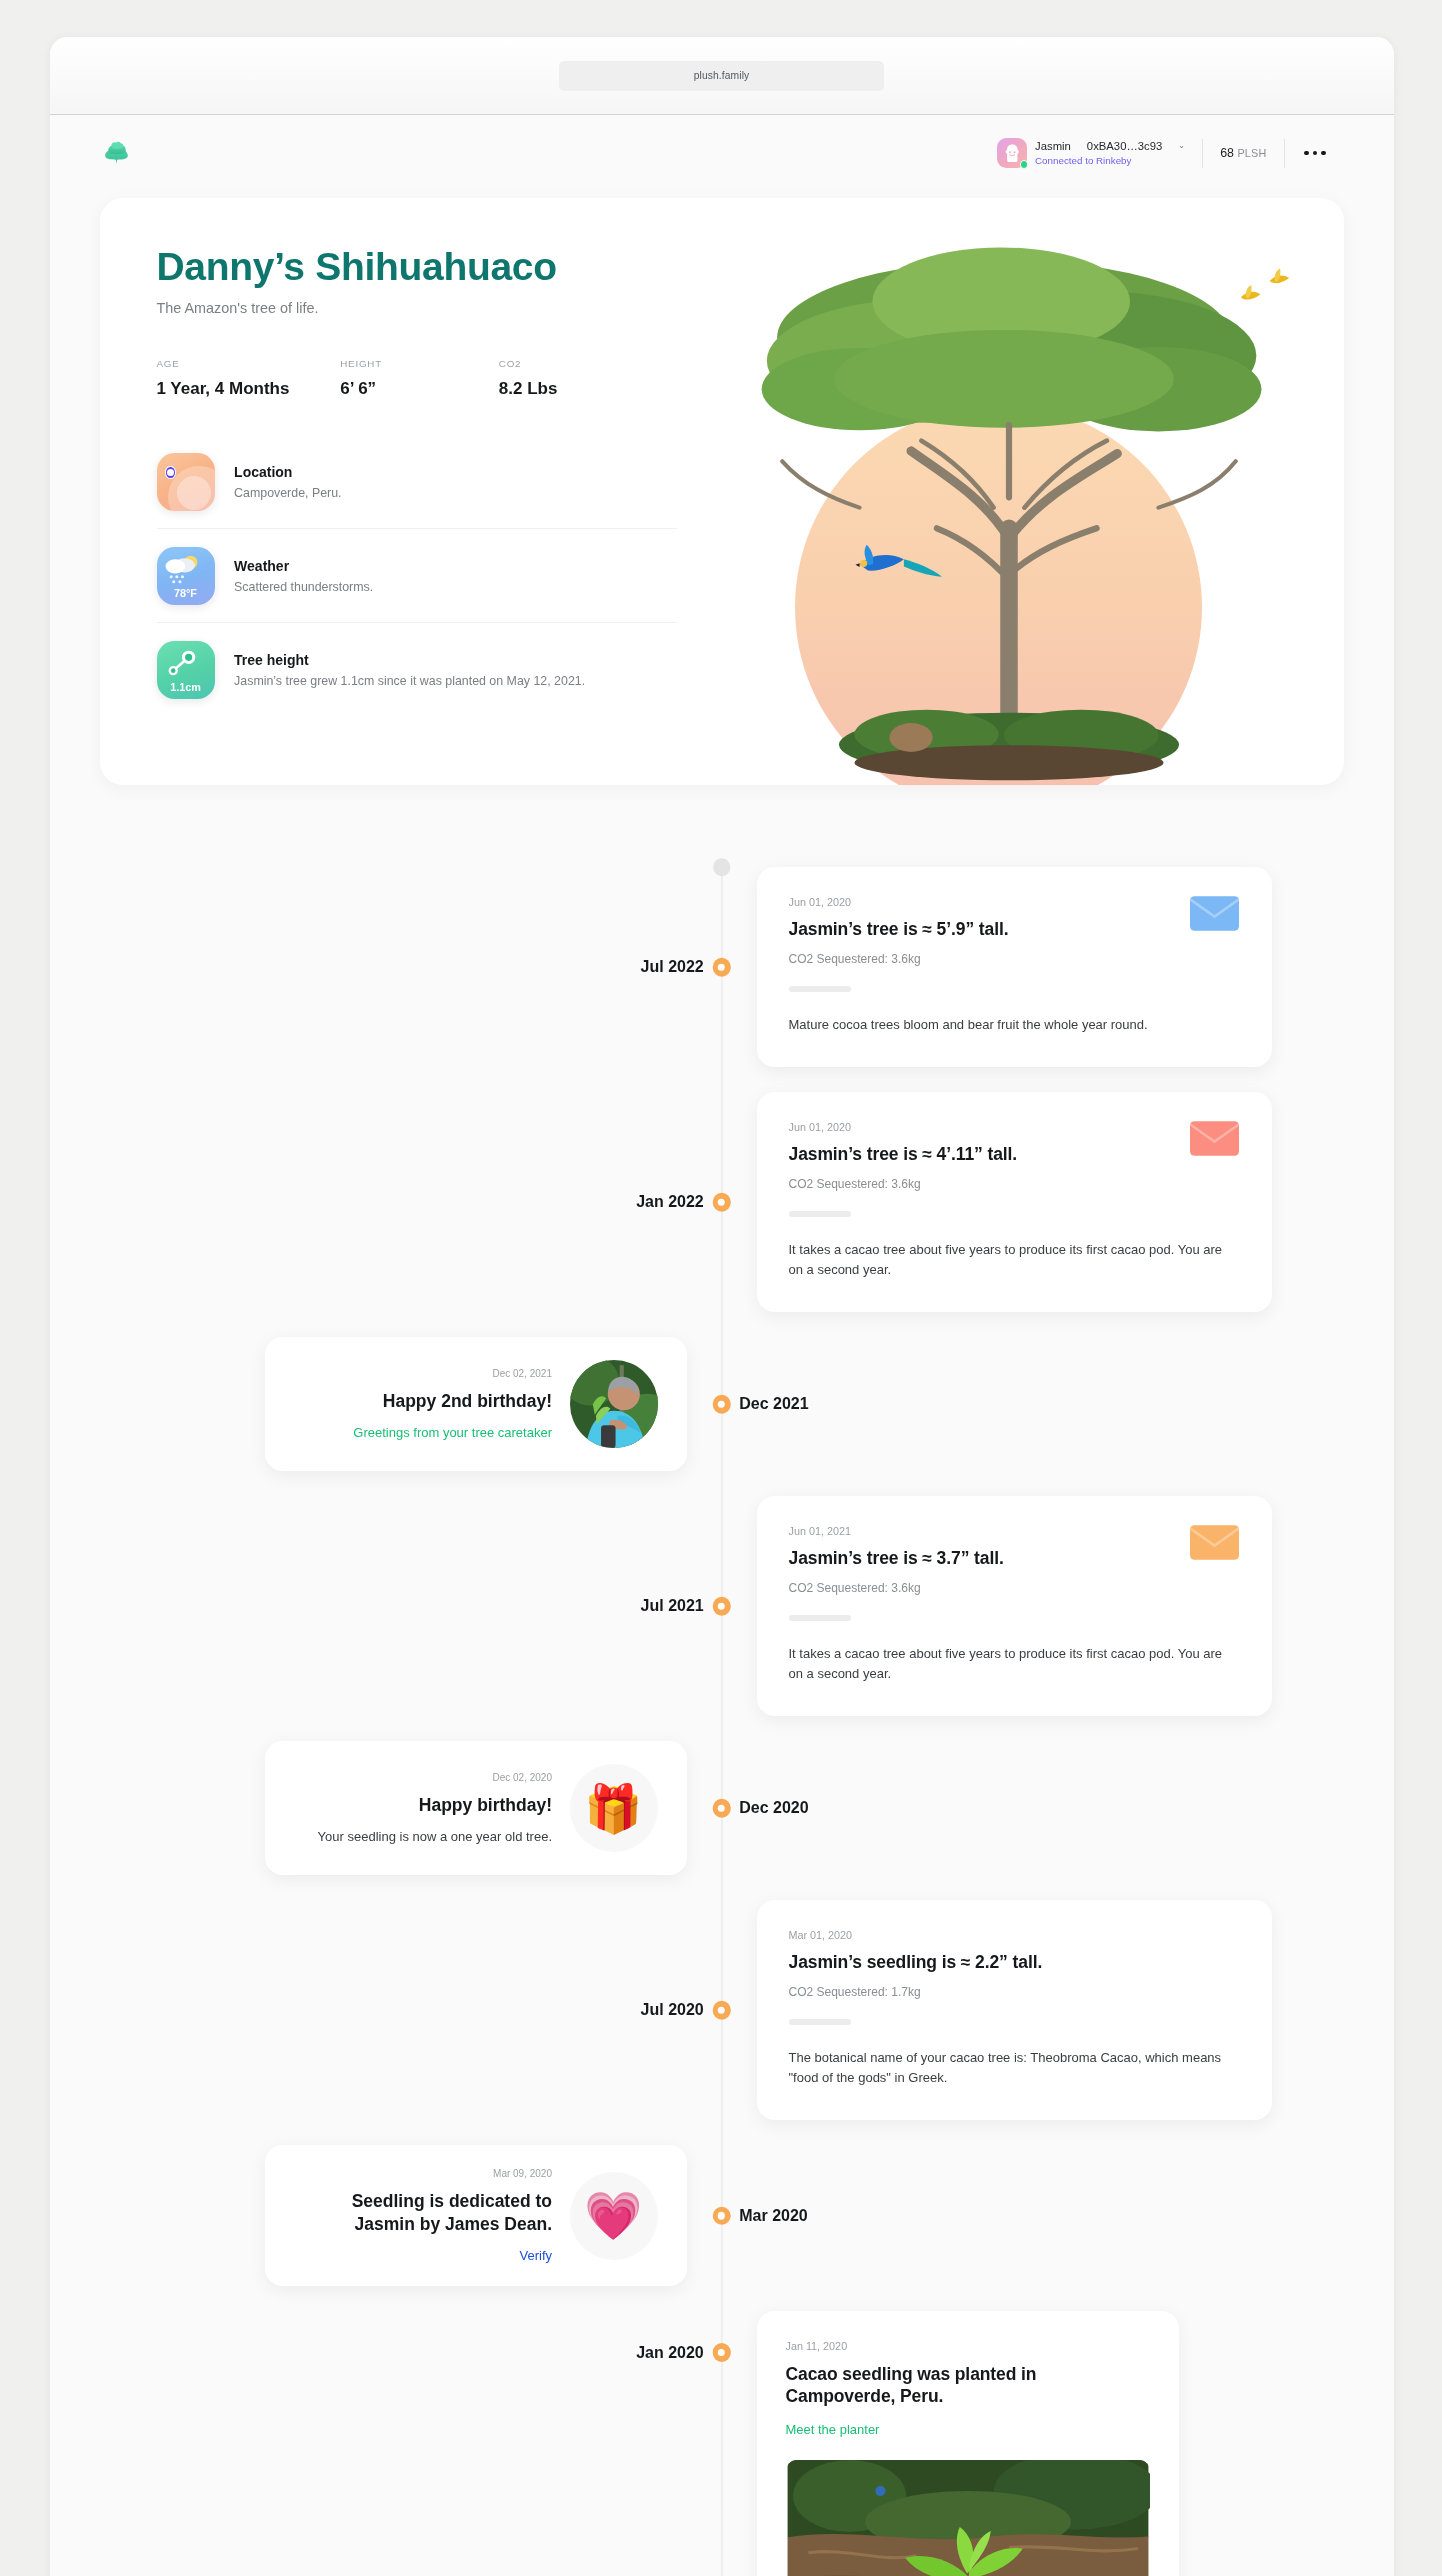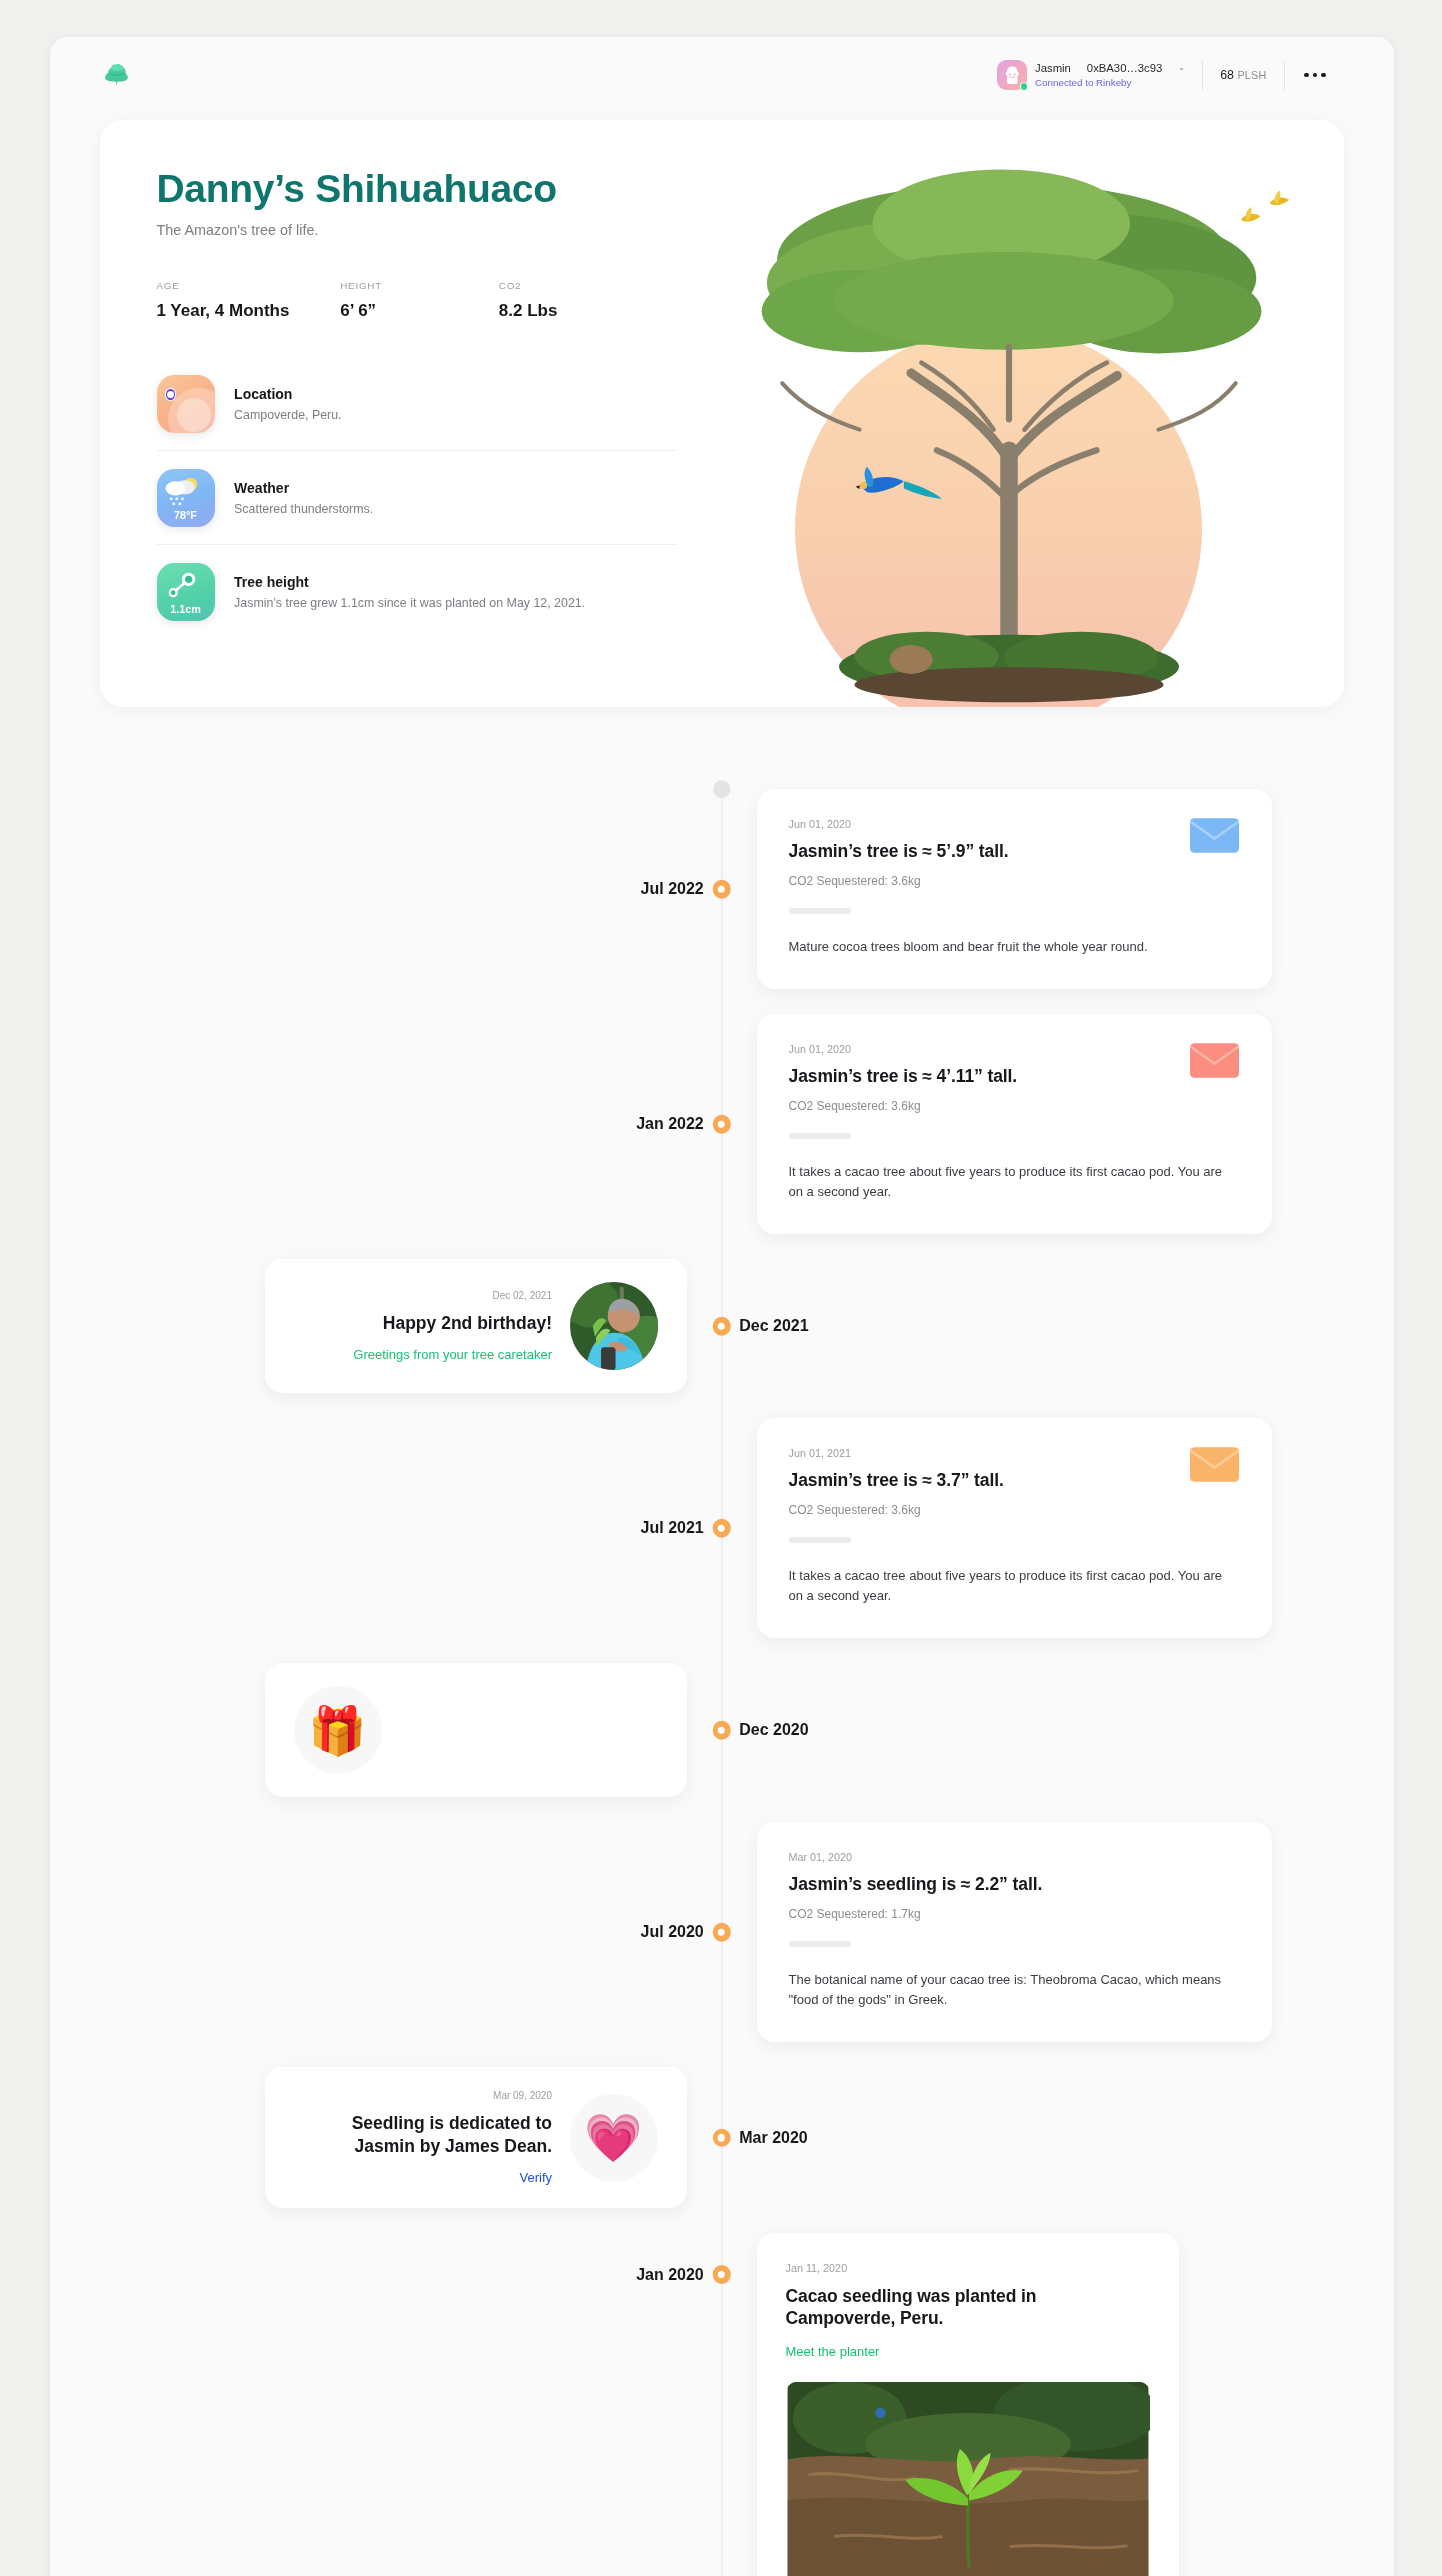--- a/index.html
+++ b/index.html
@@ -208,20 +208,25 @@
   .photo-card { margin-left: calc(50% + 35px); width: 422px; padding: 29px 29px 32px 29px; }
   .pc-link { margin-top: 14.4px; font-size: 13px; color:#17bf73; }
   .pc-photo { margin-top: 23px; width: 100%; height: 206px; border-radius: 11.3px; overflow:hidden; position:relative; }
 </style>
 </head>
 <body>
 
 <div class="page-wrap">
   <div class="browser">
 
+    <div class="chrome-bar">
+      <div class="url-pill">
+        <span>plush.family</span>
+      </div>
+    </div>
 
     <div class="app">
 
       <div class="topnav">
         <div class="logo-mark">
           <svg viewBox="0 0 64 64">
             <defs>
               <linearGradient id="lg" x1="0" y1="0" x2="0" y2="1">
                 <stop offset="0" stop-color="#4fd2a8"></stop>
                   <stop offset="1" stop-color="#3fc49a"></stop>
@@ -495,20 +500,25 @@
             <div class="c-body">It takes a cacao tree about five years to produce its first cacao pod. You are on a second year.</div>
           </div>
           <div class="marker" style="top:50%;transform:translate(-50%,-50%);">
             <span class="mlabel left">Jul 2021</span>
             <span class="dot"></span>
           </div>
         </div>
 
         <div class="evt left" style="margin-top:25px;">
           <div class="card card-left">
+            <div class="lc-text">
+              <div class="lc-date">Dec 02, 2020</div>
+              <div class="lc-title">Happy birthday!</div>
+              <div class="lc-link" style="color:#3a3d42;">Your seedling is now a one year old tree.</div>
+            </div>
             <div class="lc-media plain">
               <span class="emoji">🎁</span>
             </div>
           </div>
           <div class="marker" style="top:50%;transform:translate(-50%,-50%);">
             <span class="dot"></span>
             <span class="mlabel right">Dec 2020</span>
           </div>
         </div>
 

